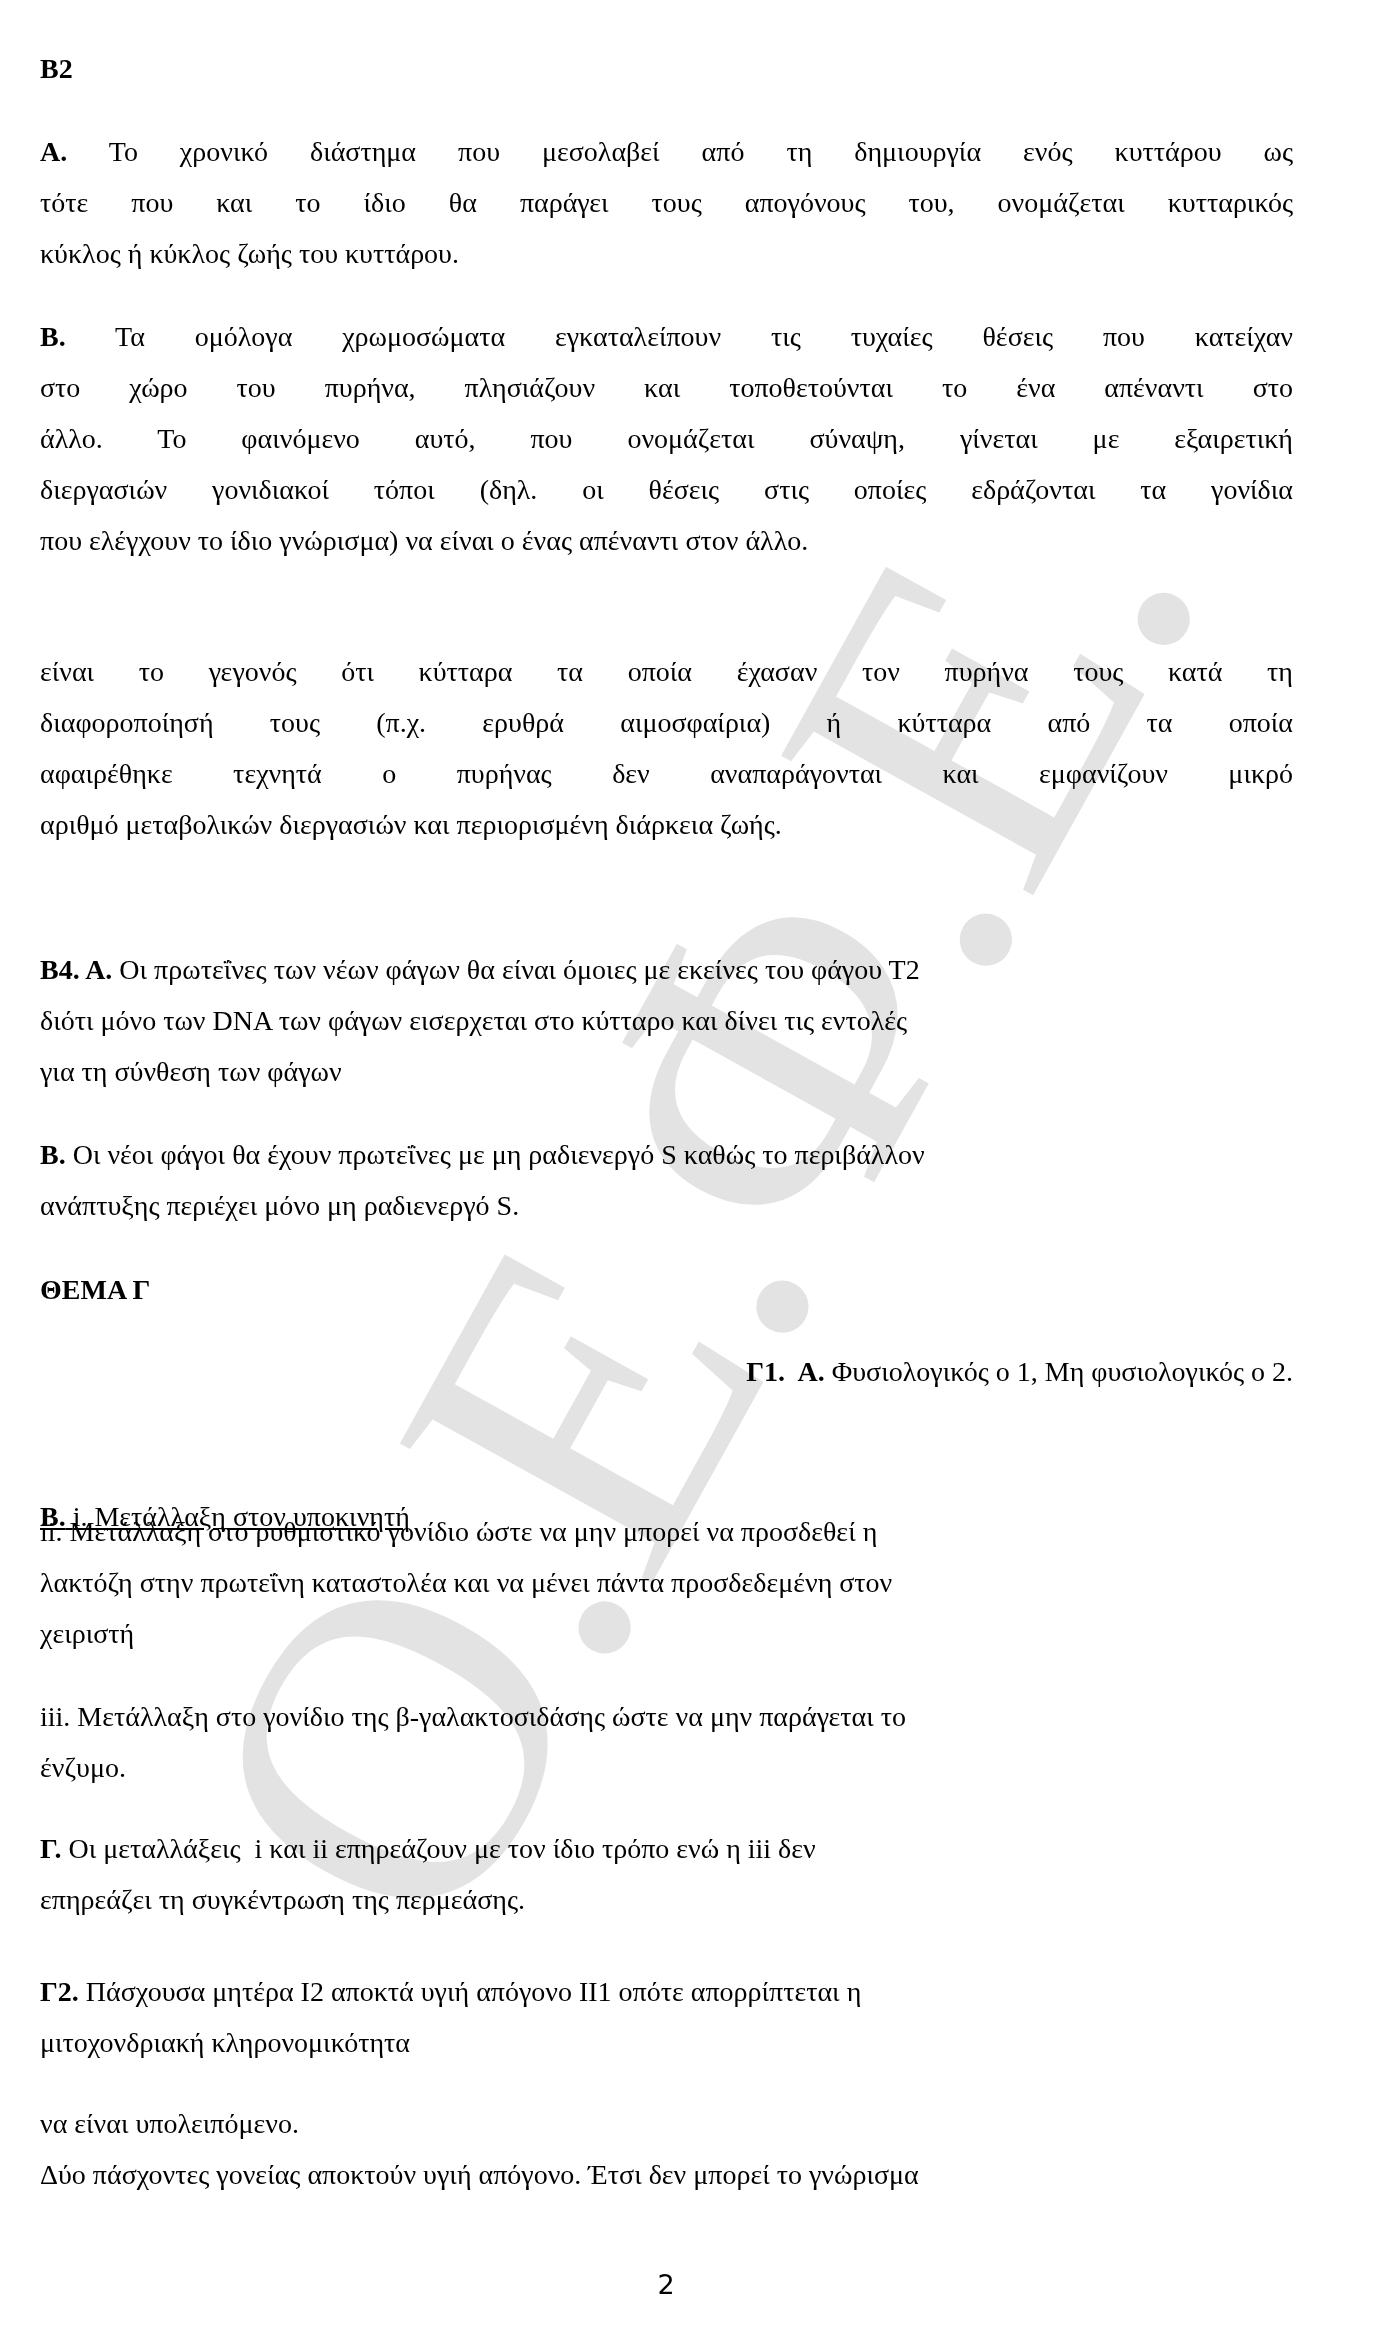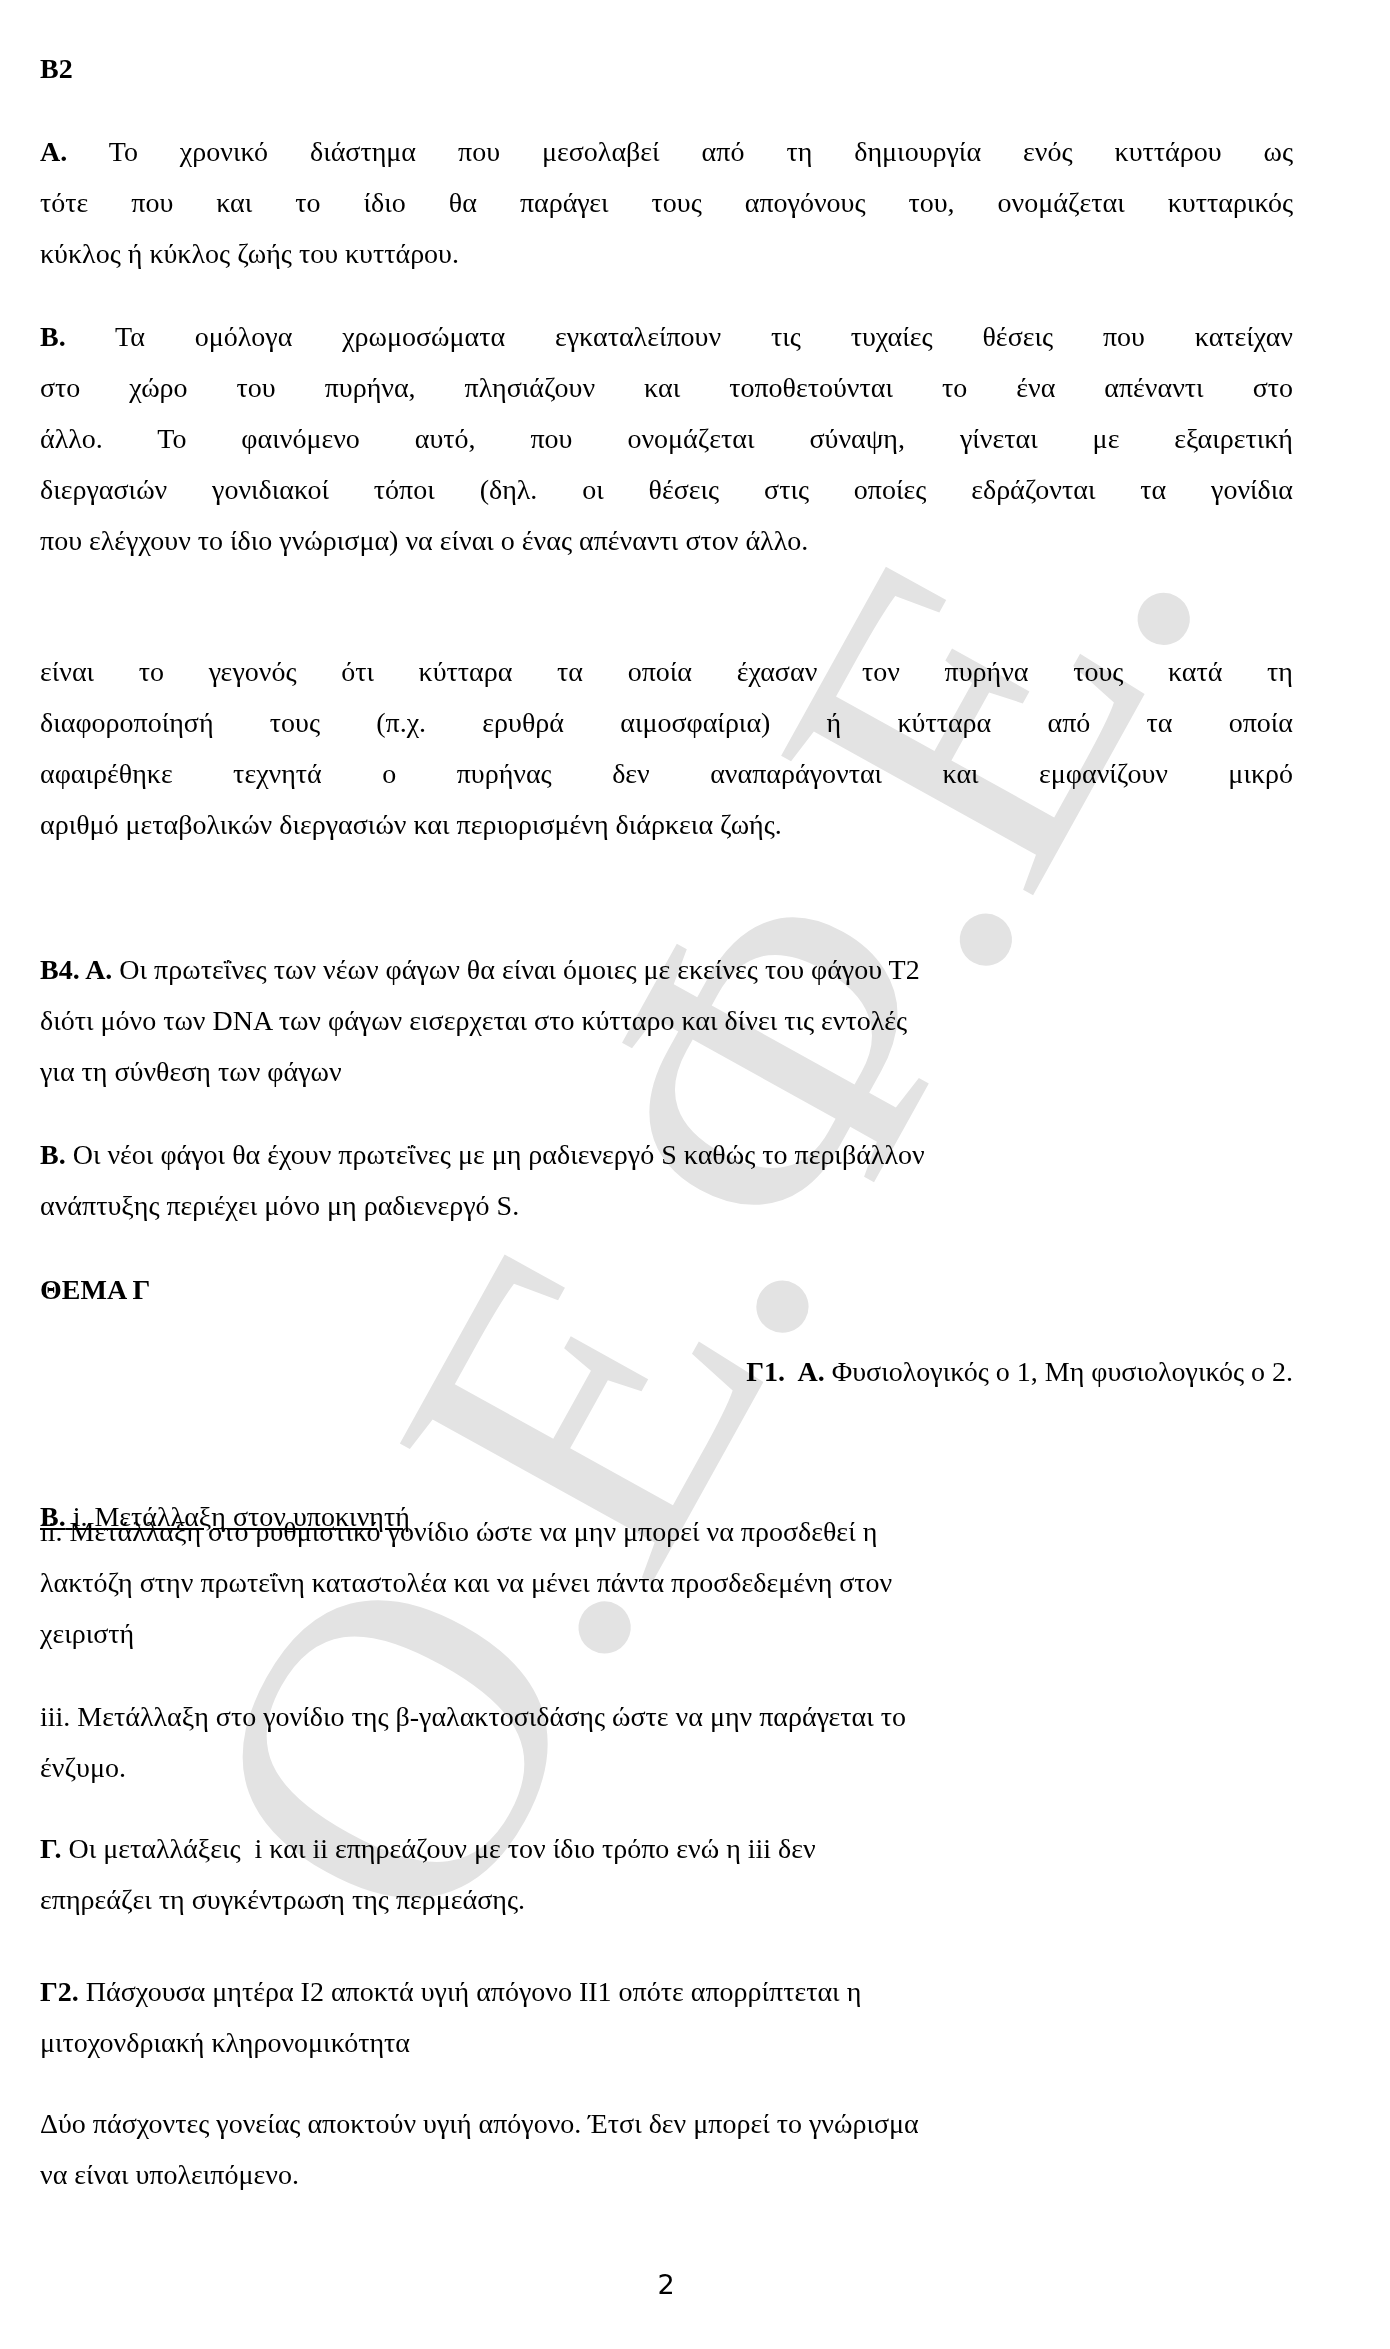--- a/index.html
+++ b/index.html
@@ -138,17 +138,17 @@
   <span class="line" style="white-space:pre;"><span class="b">Γ.</span> <span>Οι μεταλλάξεις  i και ii επηρεάζουν με τον ίδιο τρόπο ενώ η iii δεν</span></span>
   <span class="line">επηρεάζει τη συγκέντρωση της περμεάσης.</span>
 </div>
 
 <div class="para" style="top:1966px;">
   <span class="line"><span class="b">Γ2.</span> <span>Πάσχουσα μητέρα Ι2 αποκτά υγιή απόγονο ΙΙ1 οπότε απορρίπτεται η</span></span>
   <span class="line">μιτοχονδριακή κληρονομικότητα</span>
 </div>
 
 <div class="para" style="top:2098px;">
+  <span class="line">να είναι υπολειπόμενο.</span>
   <span class="line">Δύο πάσχοντες γονείας αποκτούν υγιή απόγονο. Έτσι δεν μπορεί το γνώρισμα</span>
-  <span class="line">να είναι υπολειπόμενο.</span>
 </div>
 
 <div class="page-number">2</div>
 
 </body></html>

